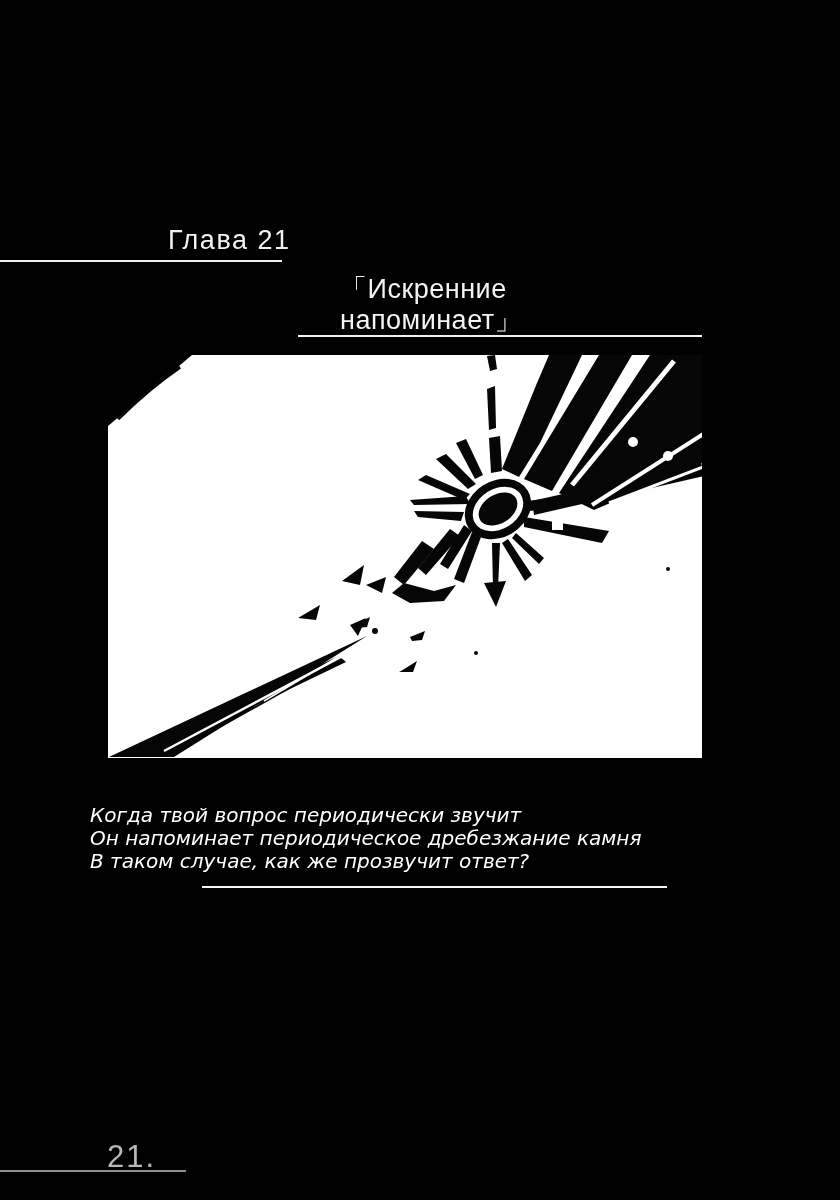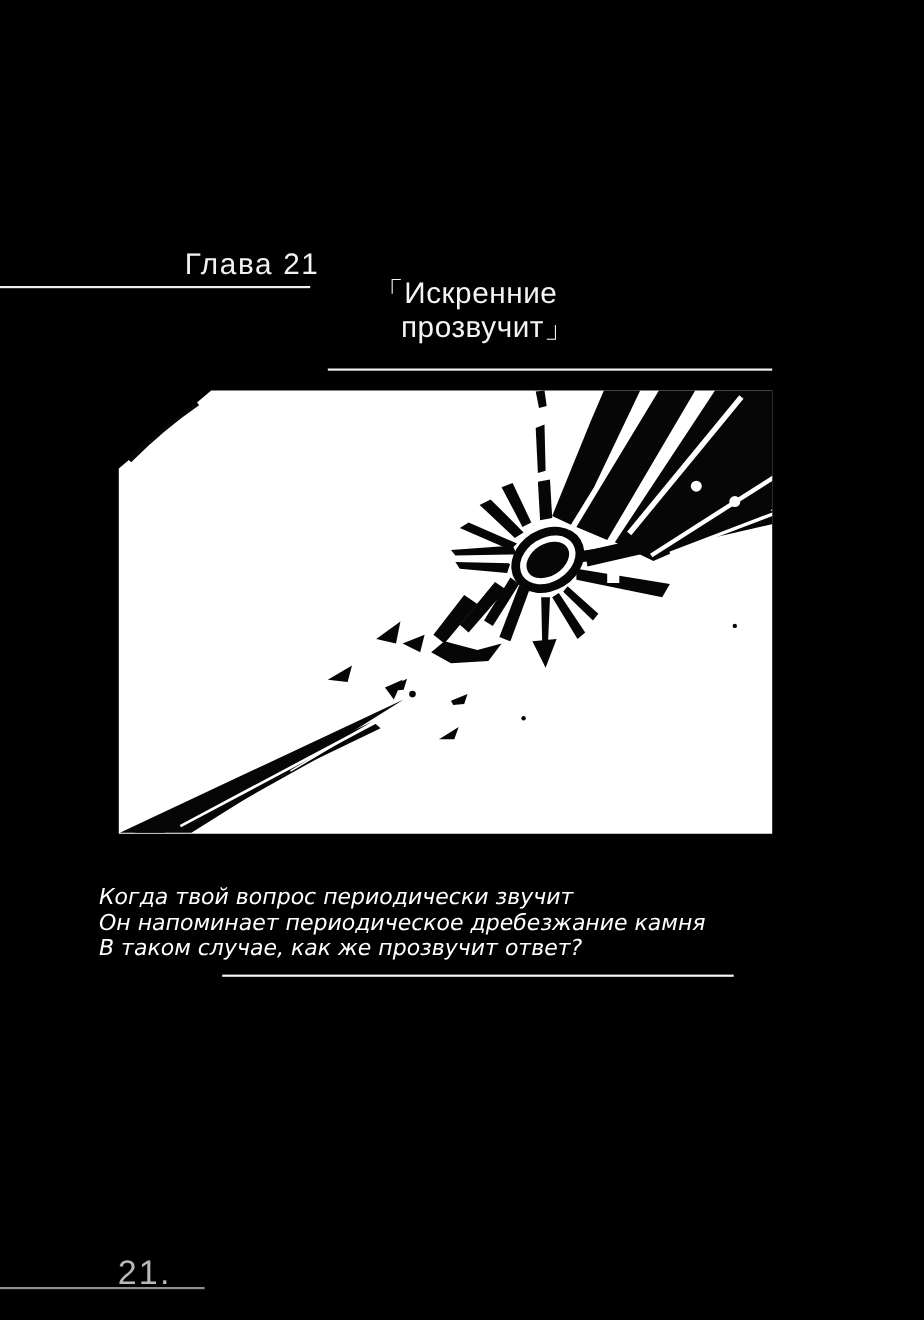--- a/index.html
+++ b/index.html
@@ -2,21 +2,21 @@
 <html><head>
 <meta charset="utf-8">
 <style>
   html,body{margin:0;padding:0;background:#000;}
   .page{position:relative;width:702px;height:1200px;background:#000;overflow:hidden;
         font-family:"Liberation Sans",sans-serif;}
   .rule{position:absolute;background:#efefef;height:2px;}
   .chapter{position:absolute;left:168px;top:225px;font-size:27px;letter-spacing:1.5px;
            color:#f2f2f2;font-weight:400;}
   .rule-chapter{left:0;top:260px;width:282px;}
-  .title{position:absolute;left:340px;top:251px;width:182px;color:#f4f4f4;
+  .title{position:absolute;left:340px;top:274px;width:182px;color:#f4f4f4;
          font-size:27px;line-height:31px;letter-spacing:0.5px;}
   .title .t2{text-align:right;}
   .rule-title{left:298px;top:335px;width:542px;}
   .panel-svg{position:absolute;left:104px;top:353px;width:650px;height:407px;}
   .poem{position:absolute;left:90px;top:804px;width:688px;
         color:#ffffff;font-family:"DejaVu Sans",sans-serif;font-style:italic;
         font-size:20px;line-height:23px;}
   .rule-poem{left:202px;top:886px;width:465px;background:#f5f5f5;}
   .pagenum{position:absolute;left:107px;top:1139px;font-size:31px;letter-spacing:2px;
            color:#b8b8b8;font-weight:400;}
@@ -25,21 +25,21 @@
 </head>
 <body>
 
 <div class="page">
 
   <div class="chapter">Глава 21</div>
   <div class="rule rule-chapter"></div>
 
   <div class="title">
     <div class="t1">「Искренние</div>
-    <div class="t2">прозвучит」</div>
+    <div class="t2">напоминает」</div>
   </div>
   <div class="rule rule-title"></div>
 
   <svg class="panel-svg" viewBox="0 0 650 407" xmlns="http://www.w3.org/2000/svg">
 
     <polygon points="88,2 649,2 649,377 603,405 4,405 4,73" fill="#ffffff"></polygon>
 
     <g fill="#060606" stroke="none">
 
       <path d="M14,66 Q44,36 76,14" fill="none" stroke="#060606" stroke-width="3.5"></path>

